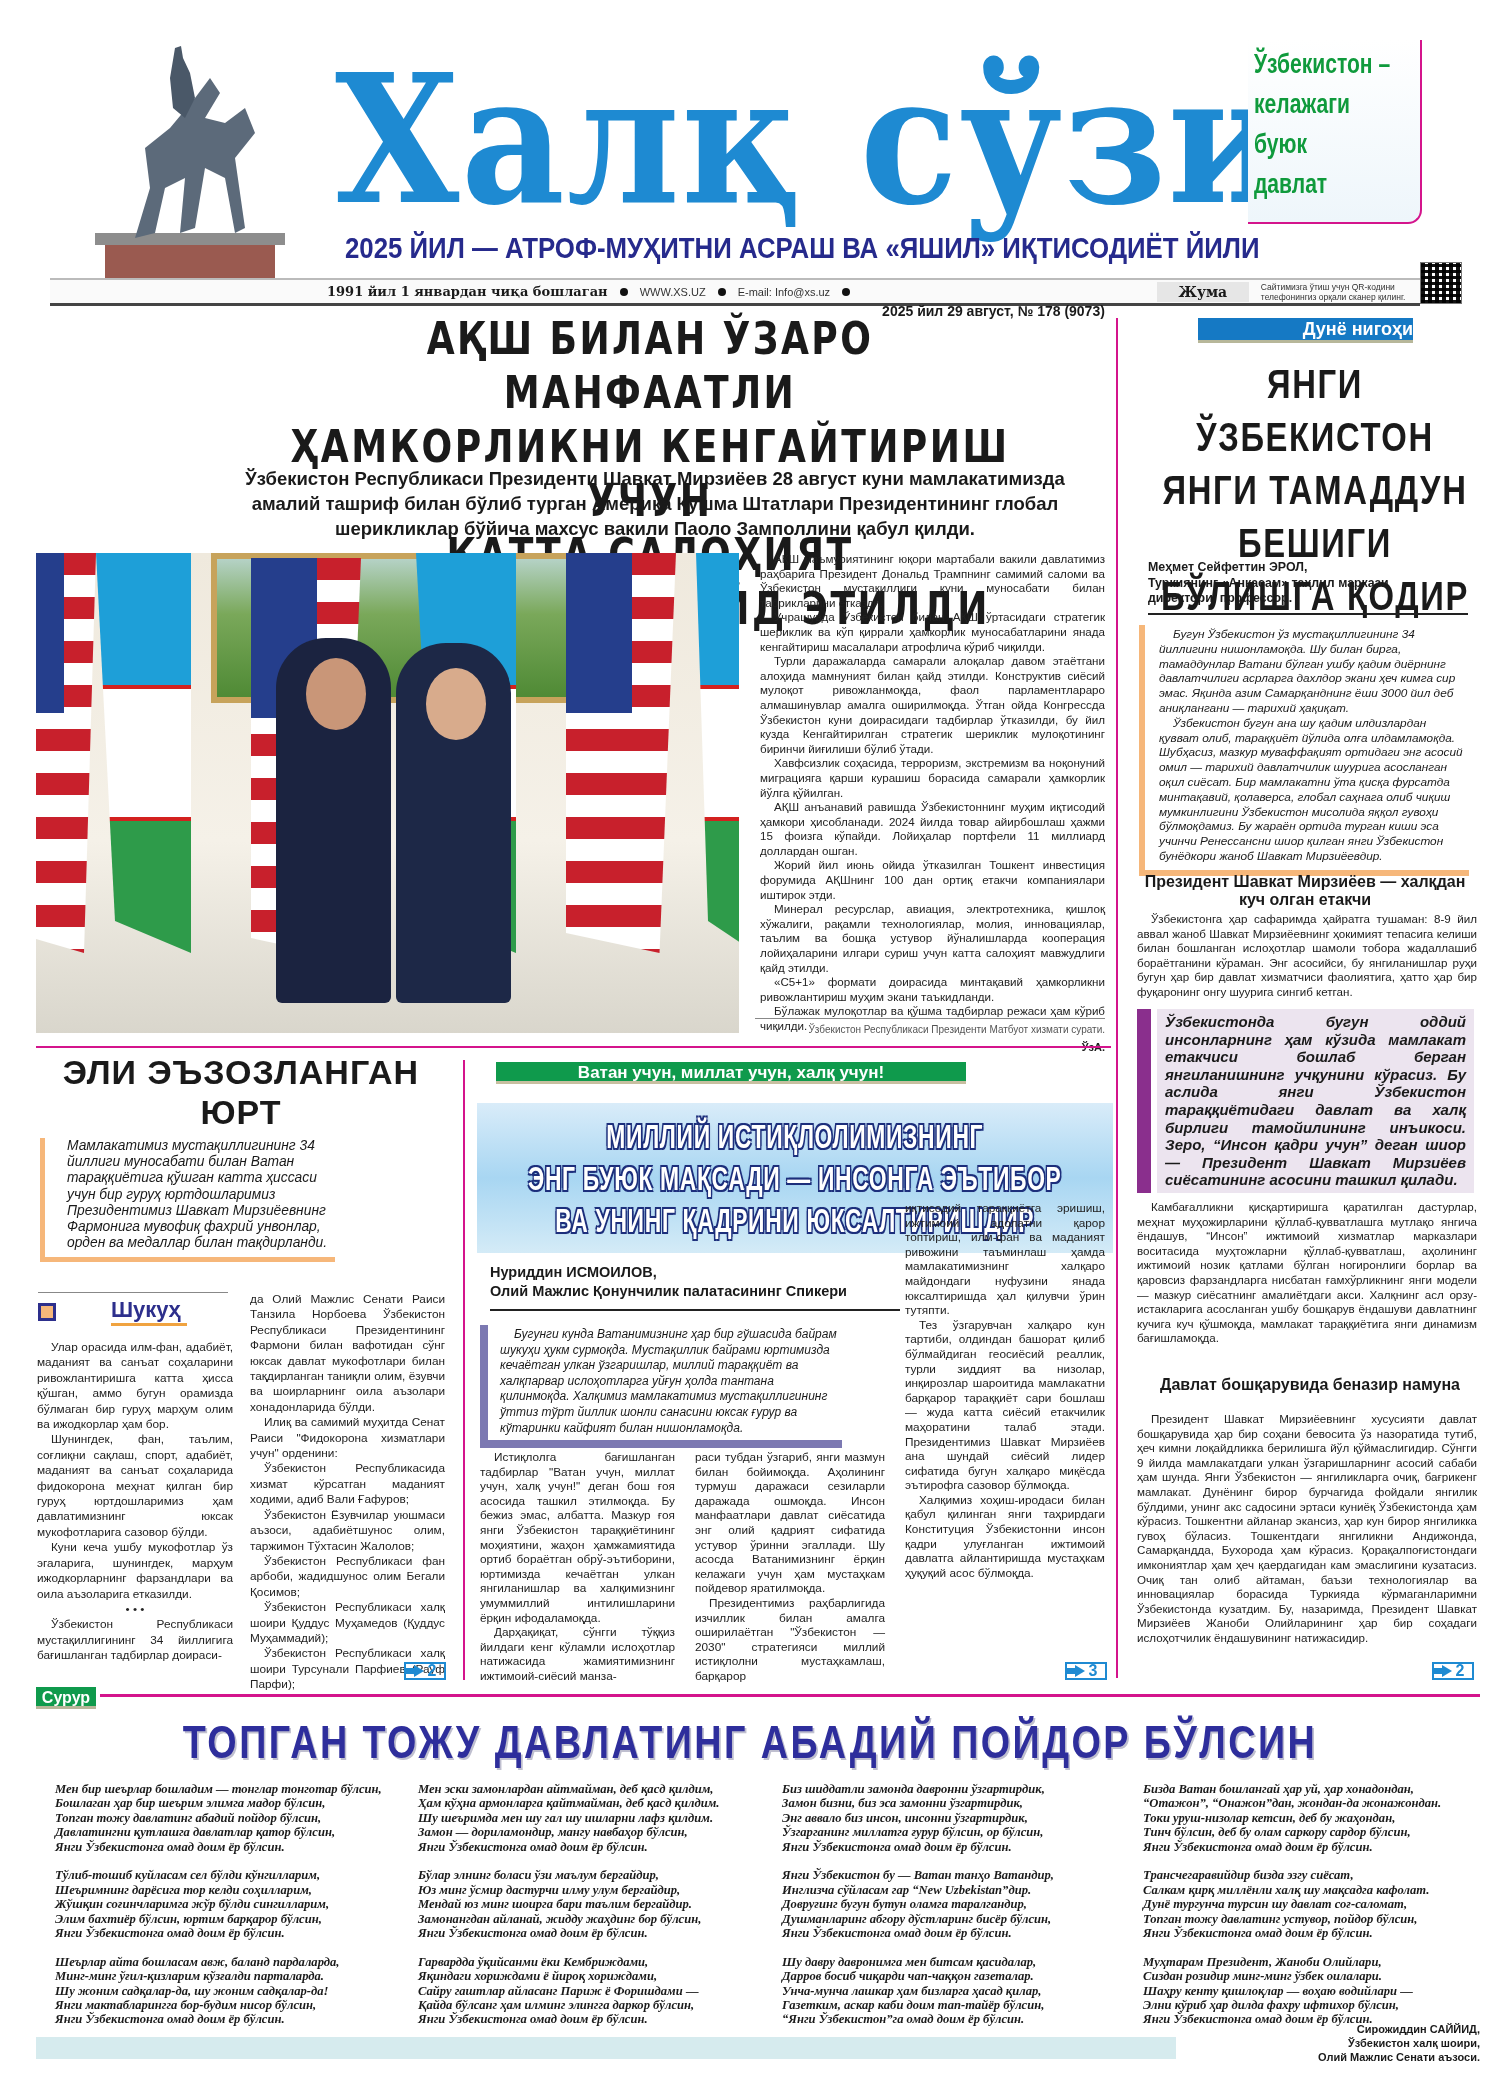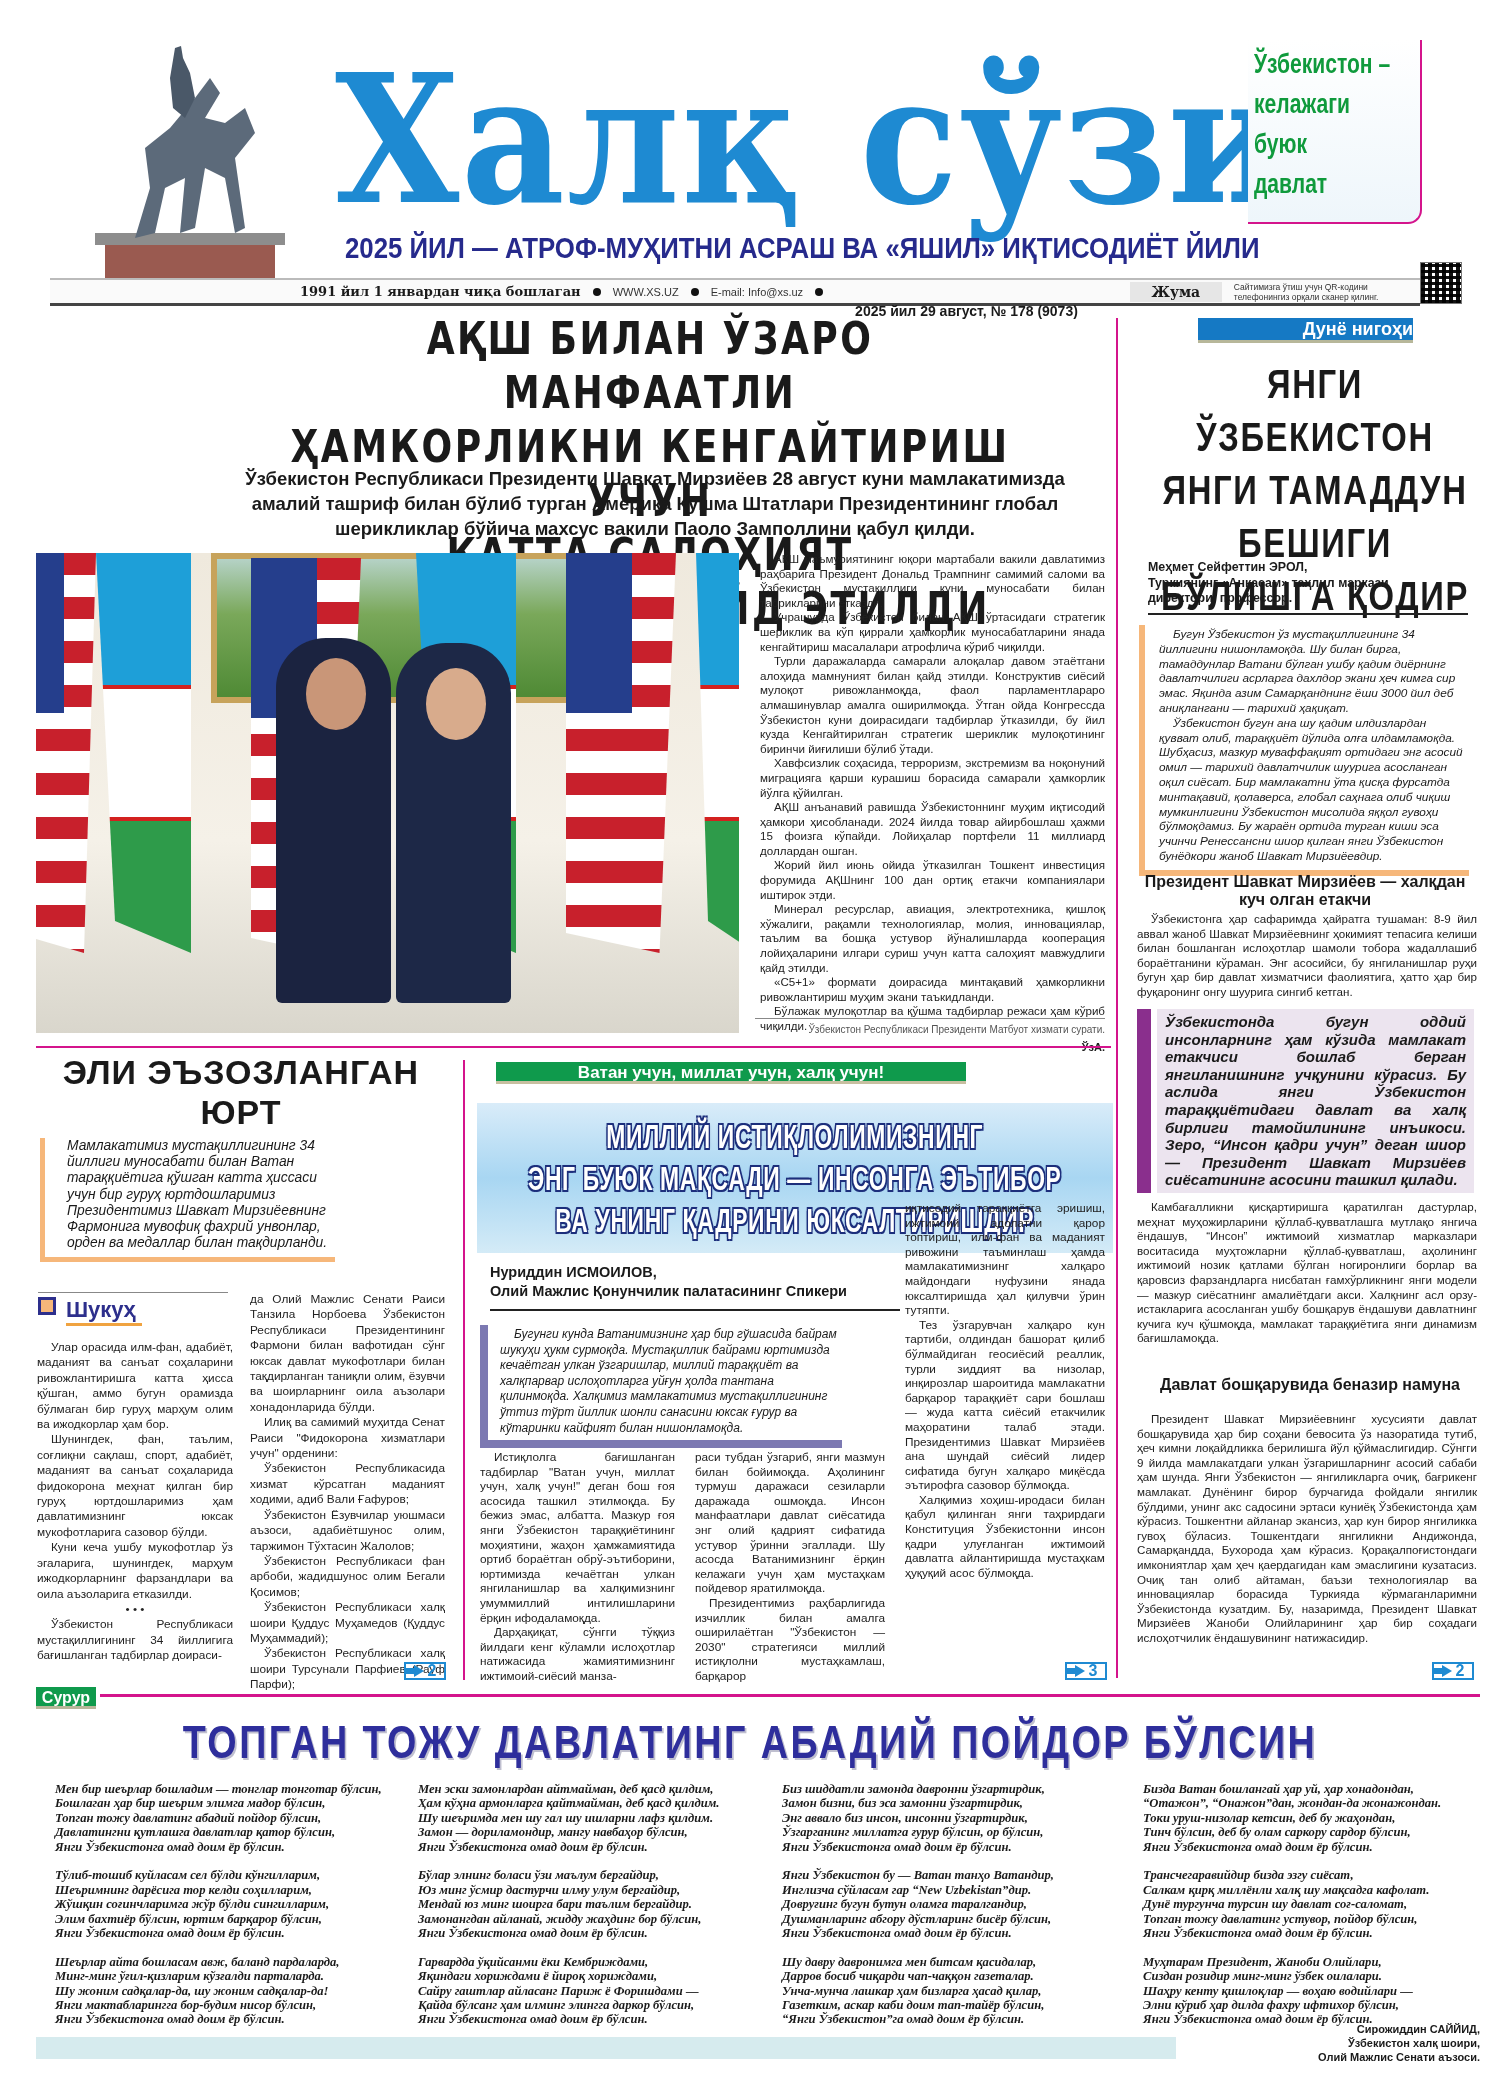--- a/index.html
+++ b/index.html
@@ -7,21 +7,21 @@
   body { position: relative; font-family: "Liberation Sans", sans-serif; color: #1a1a1a; }
   .abs { position: absolute; }
 
   
   .statue { left: 95px; top: 38px; width: 195px; height: 260px; }
   .logo { left: 335px; top: 40px; width: 870px; height: 200px; font-family: "DejaVu Serif", serif; font-weight: bold; color: #1e8ad2; font-size: 178px; line-height: 200px; letter-spacing: 2px; white-space: nowrap; transform: scaleX(0.9); transform-origin: left center; }
   .slogan-box { left: 1248px; top: 40px; width: 174px; height: 184px; border-right: 2px solid #d4148c; border-bottom: 2px solid #d4148c; border-bottom-right-radius: 14px; background: linear-gradient(180deg,#ffffff 0%, #eef6fb 100%); padding: 4px 6px; }
   .slogan-box div { color: #0f9a3c; font-weight: bold; font-size: 27px; line-height: 40px; transform: scaleX(0.78); transform-origin: left center; white-space: nowrap; }
   .year-banner { left: 345px; top: 228px; width: 1070px; height: 40px; color: #262a8c; font-weight: bold; font-size: 30px; line-height: 40px; transform: scaleX(0.86); transform-origin: left center; white-space: nowrap; }
   .meta-bar { left: 50px; top: 278px; width: 1370px; height: 28px; border-top: 2px solid #bbbbbb; border-bottom: 3px solid #444; display: flex; align-items: center; font-size: 12px; gap: 12px; padding-left: 250px; background: #fafafa; }
-  .meta-bar .since { font-family: "DejaVu Serif", serif; font-weight: bold; font-size: 13px; }
+  .meta-bar .since { font-family: "DejaVu Serif", serif; font-weight: bold; font-size: 13px; margin-left: 27px; }
   .meta-bar .dot { width: 8px; height: 8px; border-radius: 50%; background: #111; display: inline-block; }
   .meta-bar .small { font-size: 11px; color: #333; }
   .meta-bar .issue { font-size: 14px; font-weight: bold; margin-left: 20px; margin-top: 38px; }
   .meta-bar .day { margin-left: 40px; width: 92px; height: 20px; background: #e6e6e6; font-family: "DejaVu Serif", serif; font-weight: bold; font-size: 14px; text-align: center; line-height: 20px; }
   .meta-bar .qr-note { font-size: 8.5px; color: #333; line-height: 10px; width: 150px; }
   .qr { left: 1420px; top: 262px; width: 42px; height: 42px; border: 1px solid #777; background:
         repeating-linear-gradient(90deg,#111 0 4px,#fff 4px 7px),
         repeating-linear-gradient(0deg,#111 0 3px,#fff 3px 6px); background-blend-mode: multiply; }
 
   
@@ -63,21 +63,21 @@
   .r-text3 { left: 1137px; top: 1412px; width: 340px; }
 
   .continue { display: inline-flex; align-items: center; justify-content: center; width: 42px; height: 18px; border: 2px solid #1e8ad2; color: #1e8ad2; font-weight: bold; font-size: 16px; }
   .continue .arrow { width: 0; height: 0; border-top: 6px solid transparent; border-bottom: 6px solid transparent; border-left: 10px solid #1e8ad2; margin-right: 4px; position: relative; }
   .continue .arrow::before { content: ""; position: absolute; left: -18px; top: -3px; width: 8px; height: 6px; background: #1e8ad2; }
 
   
   .hline-pink { background: #d4148c; height: 2px; }
   .l-headline { left: 36px; top: 1052px; width: 410px; text-align: center; font-weight: bold; font-size: 34px; line-height: 40px; letter-spacing: 1px; }
   .l-quote { left: 40px; top: 1138px; width: 295px; border-left: 5px solid #f6b77a; border-bottom: 5px solid #f6b77a; padding: 0 0 6px 22px; font-style: italic; font-size: 13.8px; line-height: 16.2px; }
-  .shukuh { left: 38px; top: 1292px; width: 190px; display: flex; border-top: 1px solid #888; padding-top: 4px; }
+  .shukuh { left: 38px; top: 1292px; width: 190px; display: flex; align-items: center; border-top: 1px solid #888; padding-top: 4px; gap: 45px; }
   .shukuh .sq { width: 18px; height: 18px; background: #f6b77a; border: 3px solid #2d2f8c; margin-right: 10px; }
   .shukuh .word { font-weight: bold; font-size: 22px; color: #2d2f8c; border-bottom: 3px solid #f0a340; padding: 0 6px 0 0; }
   .l-col1 { left: 37px; top: 1340px; width: 196px; font-size: 11.8px; line-height: 15.4px; }
   .l-col2 { left: 250px; top: 1292px; width: 195px; font-size: 11.8px; line-height: 15.4px; }
 
   .mid-rubric { left: 496px; top: 1062px; width: 470px; height: 22px; background: #0f9a4c; color: #fff; font-weight: bold; font-size: 17px; line-height: 22px; text-align: center; border-bottom: 3px solid #c7bfa0; }
   .mid-banner { left: 477px; top: 1103px; width: 636px; height: 150px; background: linear-gradient(180deg,#d9ecf9 0%,#a8d6f2 50%,#d4ebf7 100%); display: flex; align-items: center; justify-content: center; }
   .mid-banner div { color: #ffffff; font-weight: bold; font-size: 34px; line-height: 42px; text-align: center; text-shadow: 0 0 3px #1d2f7c, 2px 2px 0 #1d2f7c, -2px -2px 0 #1d2f7c, 2px -2px 0 #1d2f7c, -2px 2px 0 #1d2f7c; letter-spacing: 1px; transform: scaleX(0.82); white-space: nowrap; }
   .mid-author { left: 490px; top: 1263px; width: 410px; font-weight: bold; font-size: 14.5px; line-height: 19px; border-bottom: 2px solid #222; padding-bottom: 8px; }
   .mid-quote { left: 480px; top: 1325px; width: 362px; border-left: 8px solid #7c79b2; border-bottom: 8px solid #7c79b2; padding: 2px 4px 4px 12px; font-style: italic; font-size: 12px; line-height: 15.6px; }

